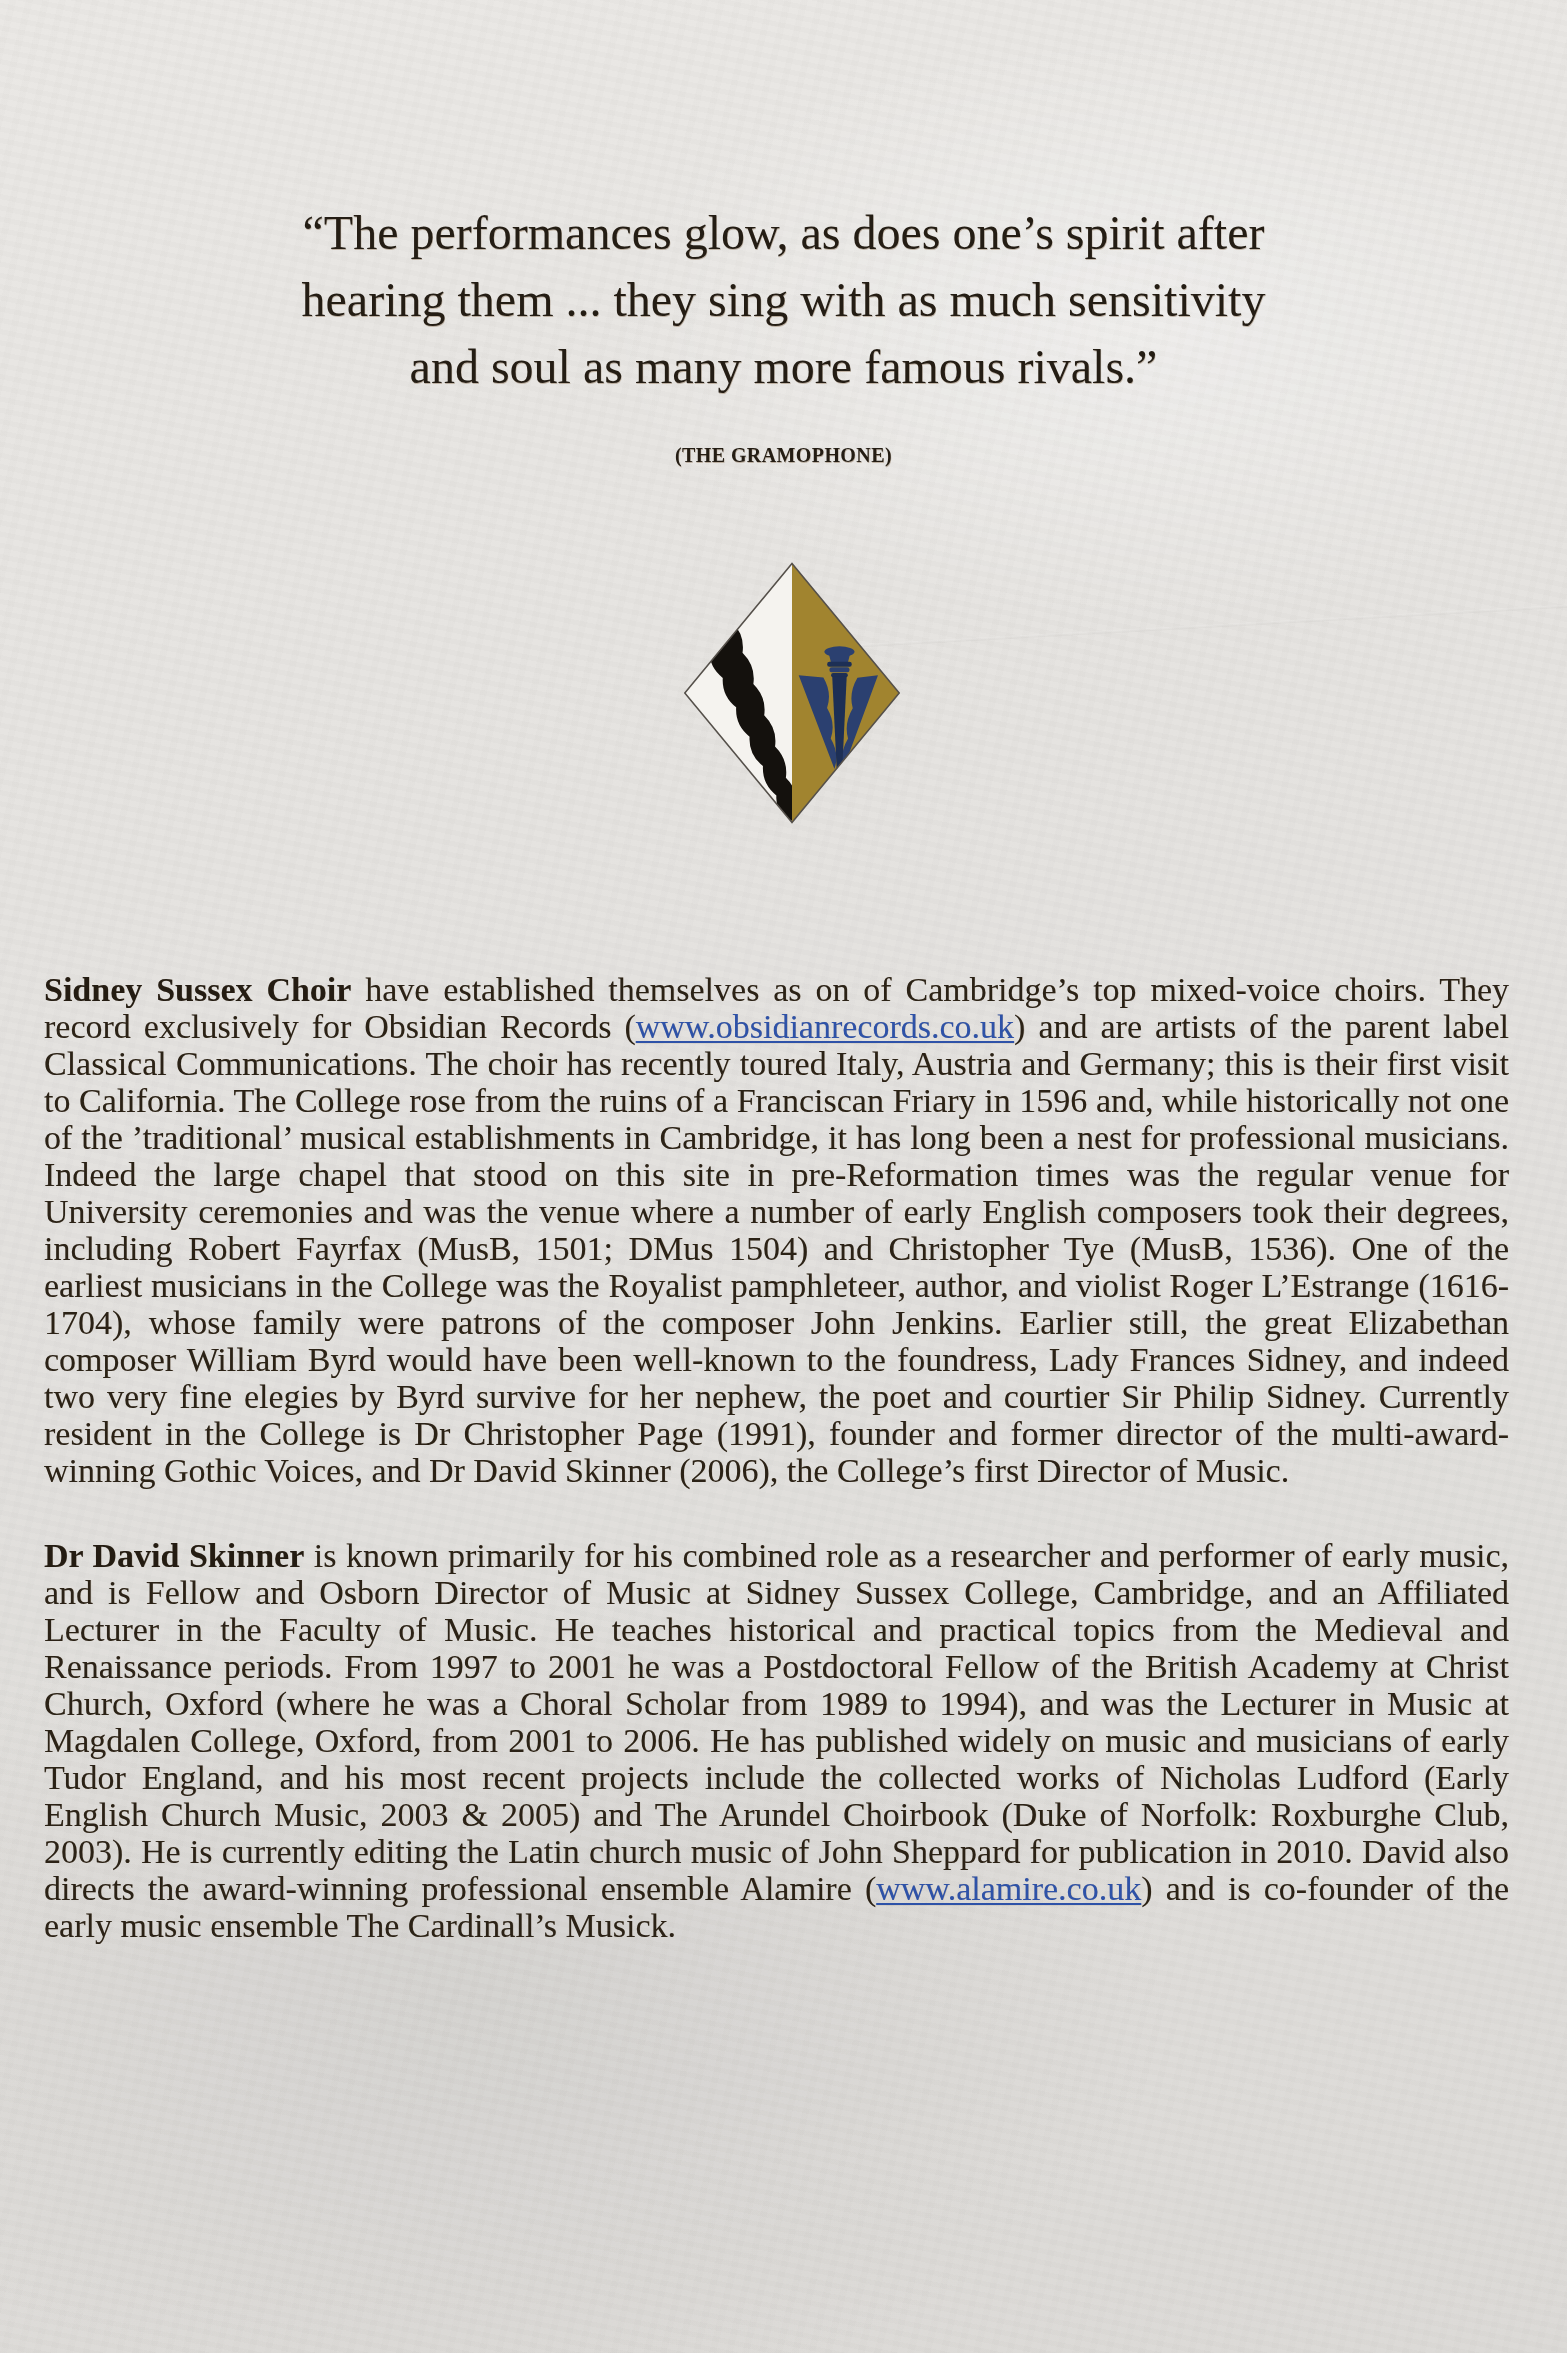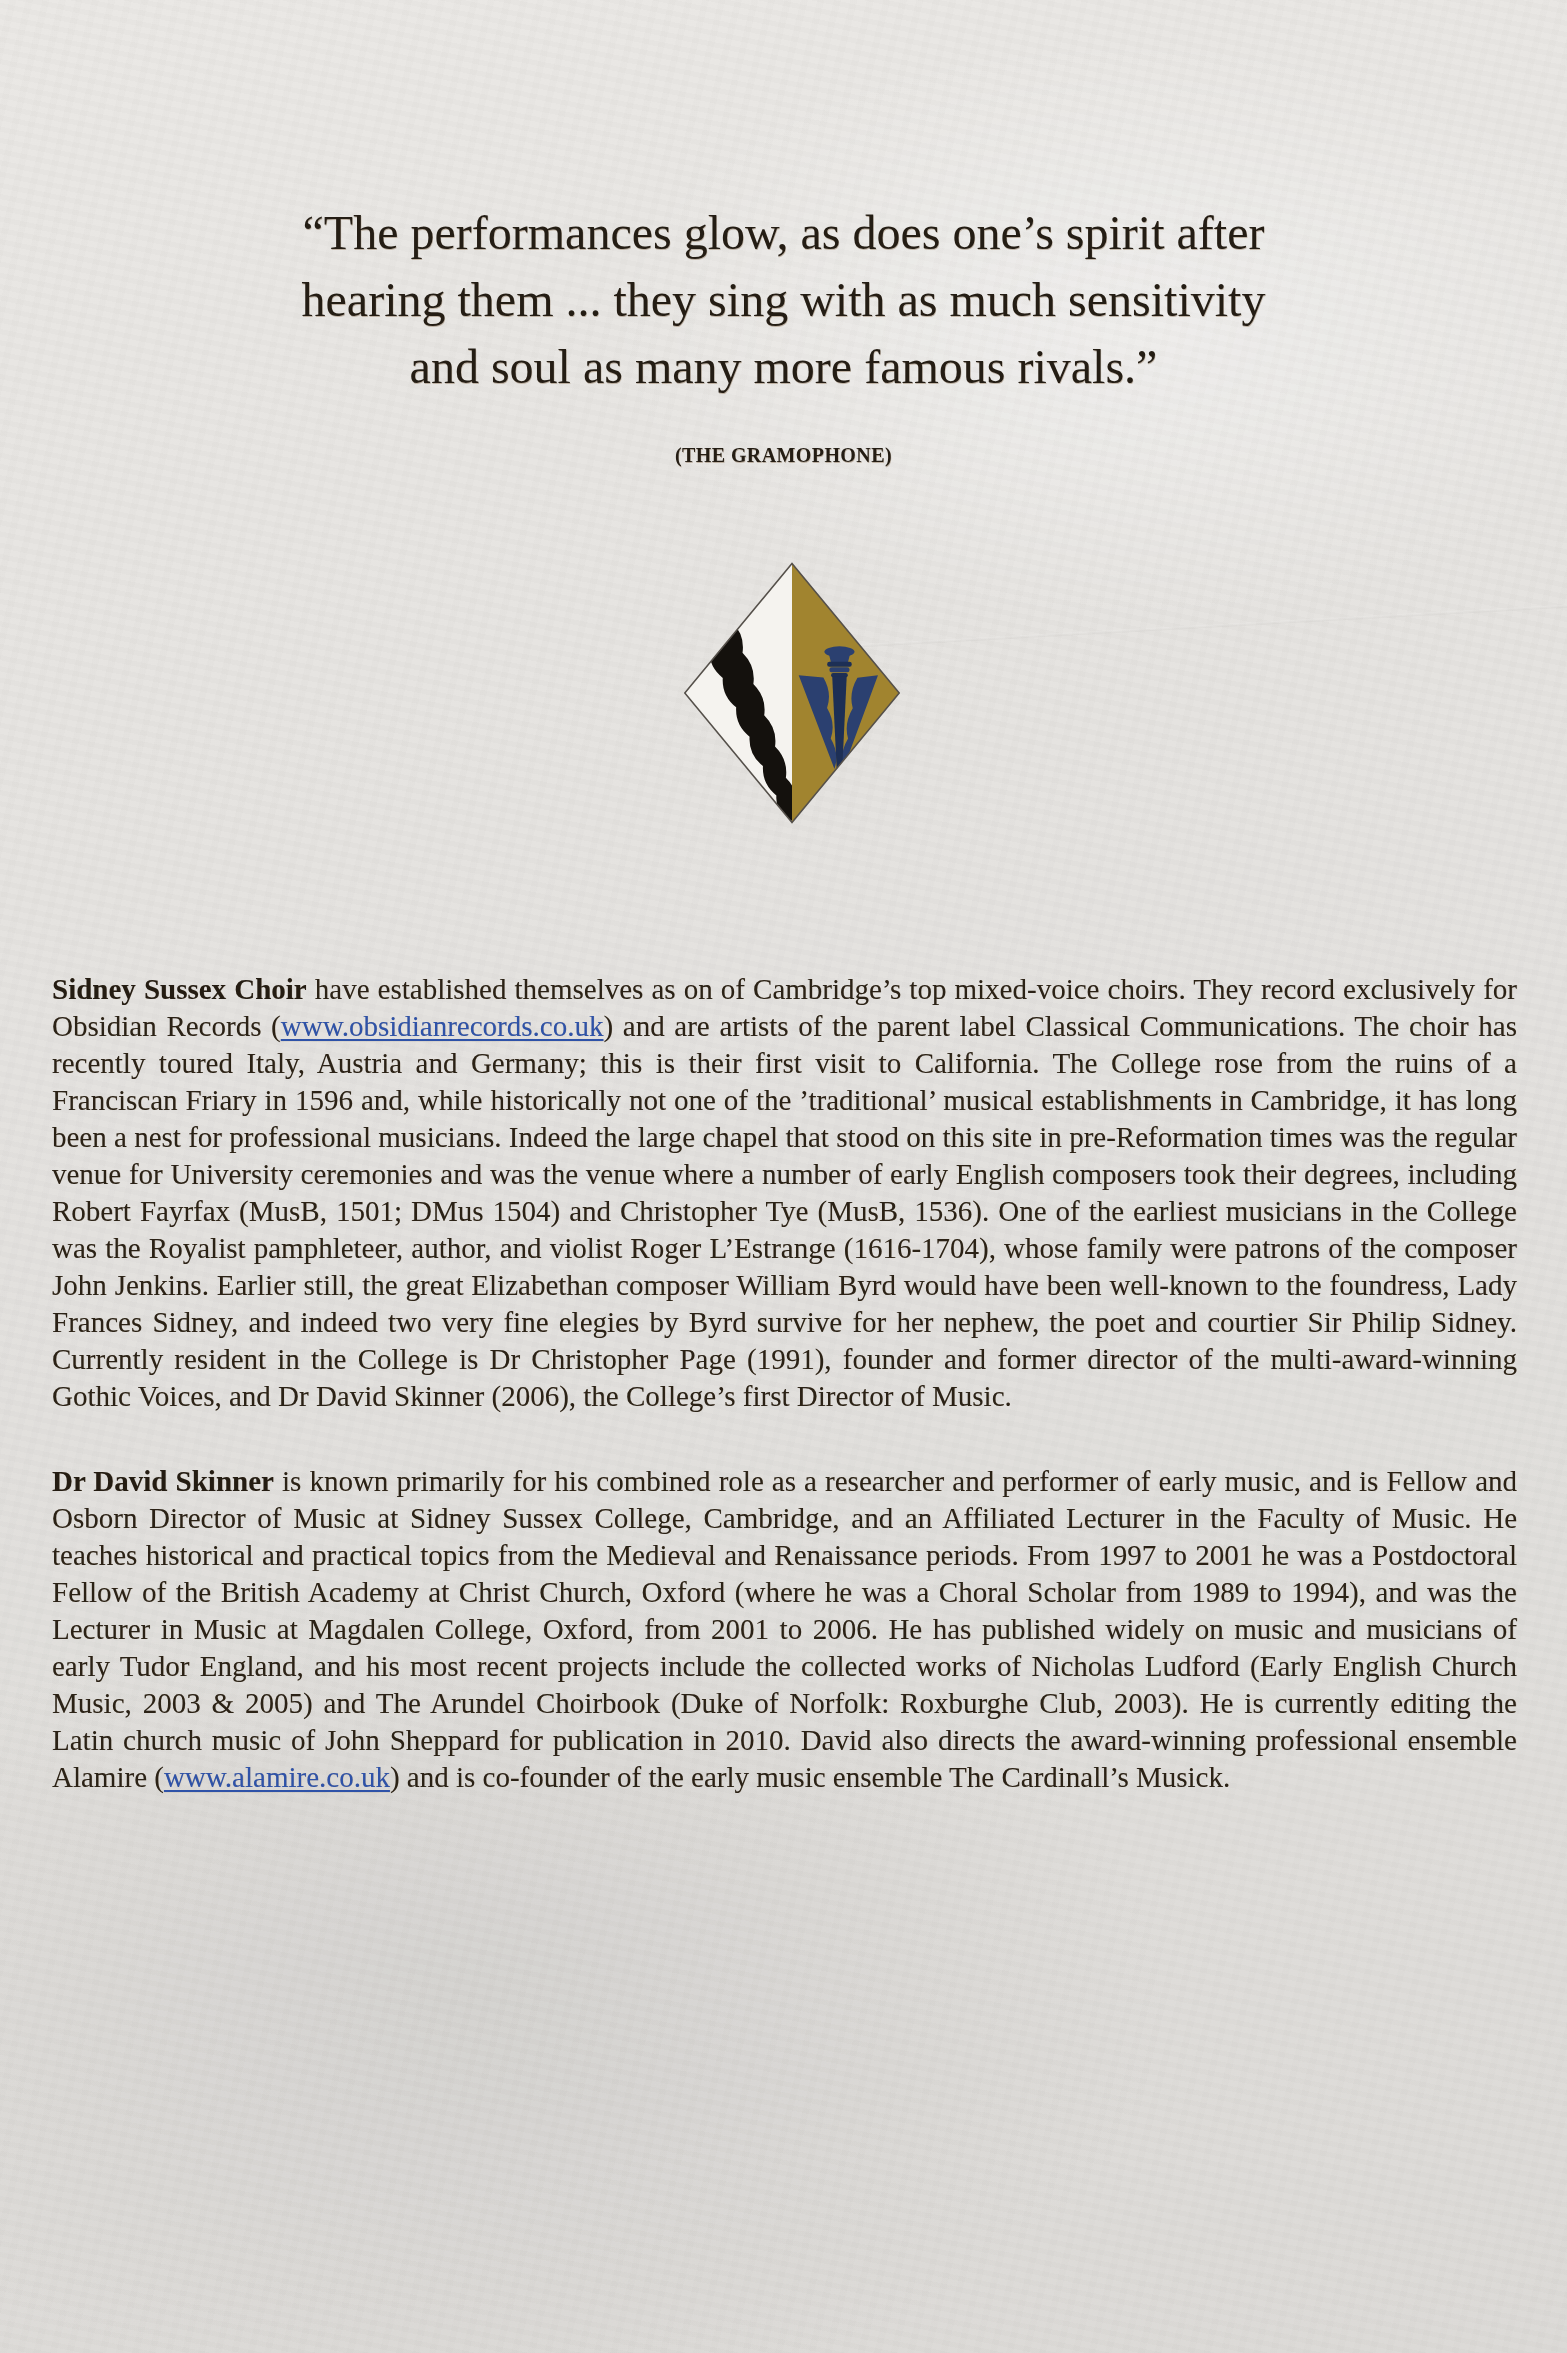--- a/index.html
+++ b/index.html
@@ -37,22 +37,22 @@
   }
   .quote-line { display: block; }
   .attribution {
     margin-top: 22px; font-size: 20px; font-weight: bold;
     letter-spacing: 0.4px; color: #241d14;
   }
   .crest {
     position: absolute; top: 559px; left: 680px; width: 224px; height: 268px;
   }
   .bio {
-    position: absolute; top: 971px; left: 52px; width: 1465px;
-    font-size: 29px; line-height: 37px; text-align: justify;
+    position: absolute; top: 971px; left: 44px; width: 1465px;
+    font-size: 34px; line-height: 37px; text-align: justify;
     color: #2b2216; text-shadow: 0.3px 0.3px 0.4px rgba(80,50,15,0.25);
   }
   .bio p { margin: 0; }
   .bio p + p { margin-top: 48px; }
   .lead { font-weight: bold; color: #241c12; }
   a.doc-link {
     color: #2e52a8; text-decoration: underline;
     text-decoration-thickness: 1.7px; text-underline-offset: 3.4px;
     cursor: pointer;
   }

